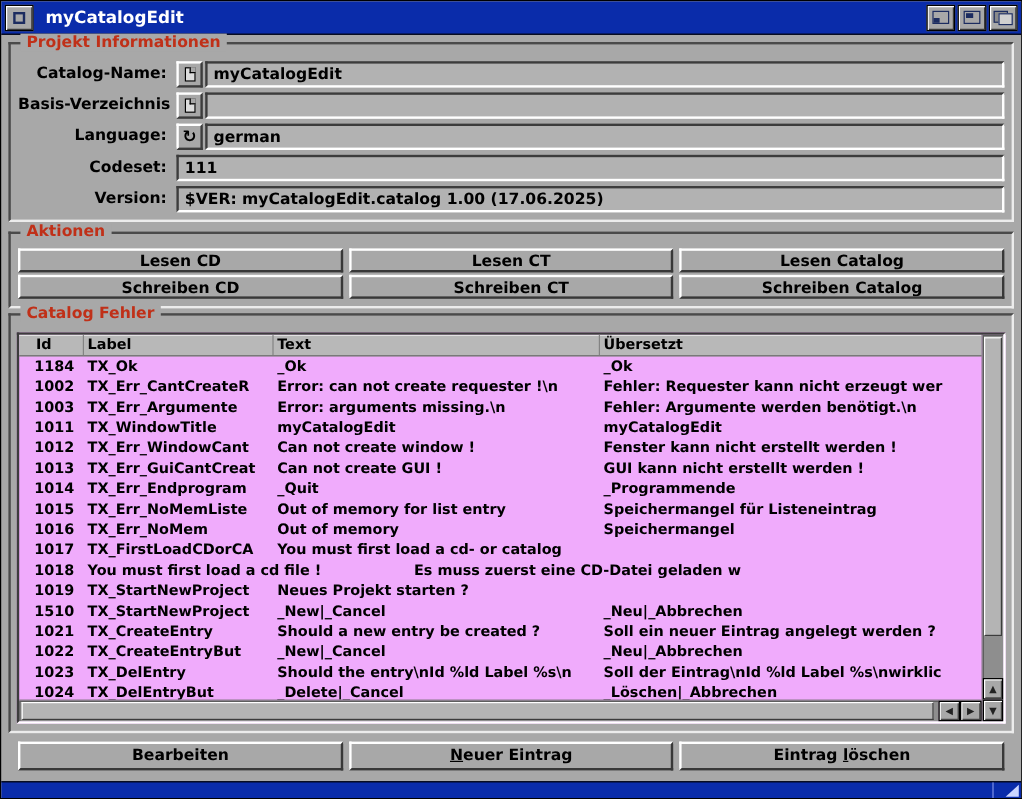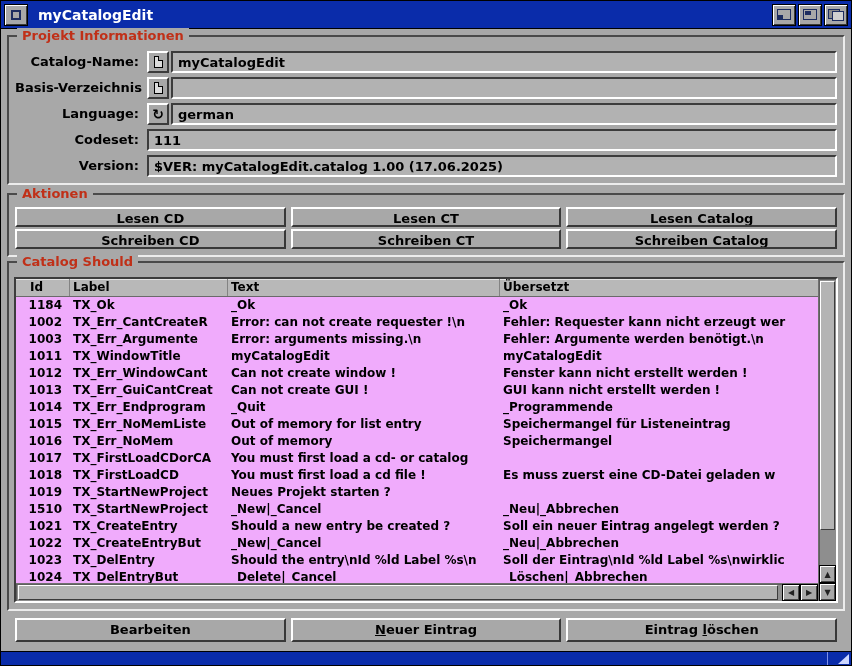--- a/index.html
+++ b/index.html
@@ -170,21 +170,21 @@
       <div class="btn">Lesen CD</div>
       <div class="btn">Lesen CT</div>
       <div class="btn">Lesen Catalog</div>
       <div class="btn">Schreiben CD</div>
       <div class="btn">Schreiben CT</div>
       <div class="btn">Schreiben Catalog</div>
     </div>
   </div>
 
   <div class="group group-list">
-    <span class="group-label">Catalog Should</span>
+    <span class="group-label">Catalog Fehler</span>
 
     <div class="listframe">
       <div class="listhead">
         <div class="hc hc-id">Id</div>
         <div class="hc hc-label">Label</div>
         <div class="hc hc-text">Text</div>
         <div class="hc hc-ueb">Übersetzt</div>
       </div>
 
       <div class="listbody">
@@ -253,21 +253,20 @@
           </div>
 
           <div class="lrow">
             <div class="lc c-id">1017</div>
             <div class="lc c-label">TX_FirstLoadCDorCA</div>
             <div class="lc c-text">You must first load a cd- or catalog</div>
           </div>
 
           <div class="lrow">
             <div class="lc c-id">1018</div>
-            <div class="lc c-label">TX_FirstLoadCD</div>
             <div class="lc c-text">You must first load a cd file !</div>
             <div class="lc c-ueb">Es muss zuerst eine CD-Datei geladen w</div>
           </div>
 
           <div class="lrow">
             <div class="lc c-id">1019</div>
             <div class="lc c-label">TX_StartNewProject</div>
             <div class="lc c-ueb">Neues Projekt starten ?</div>
           </div>
 

